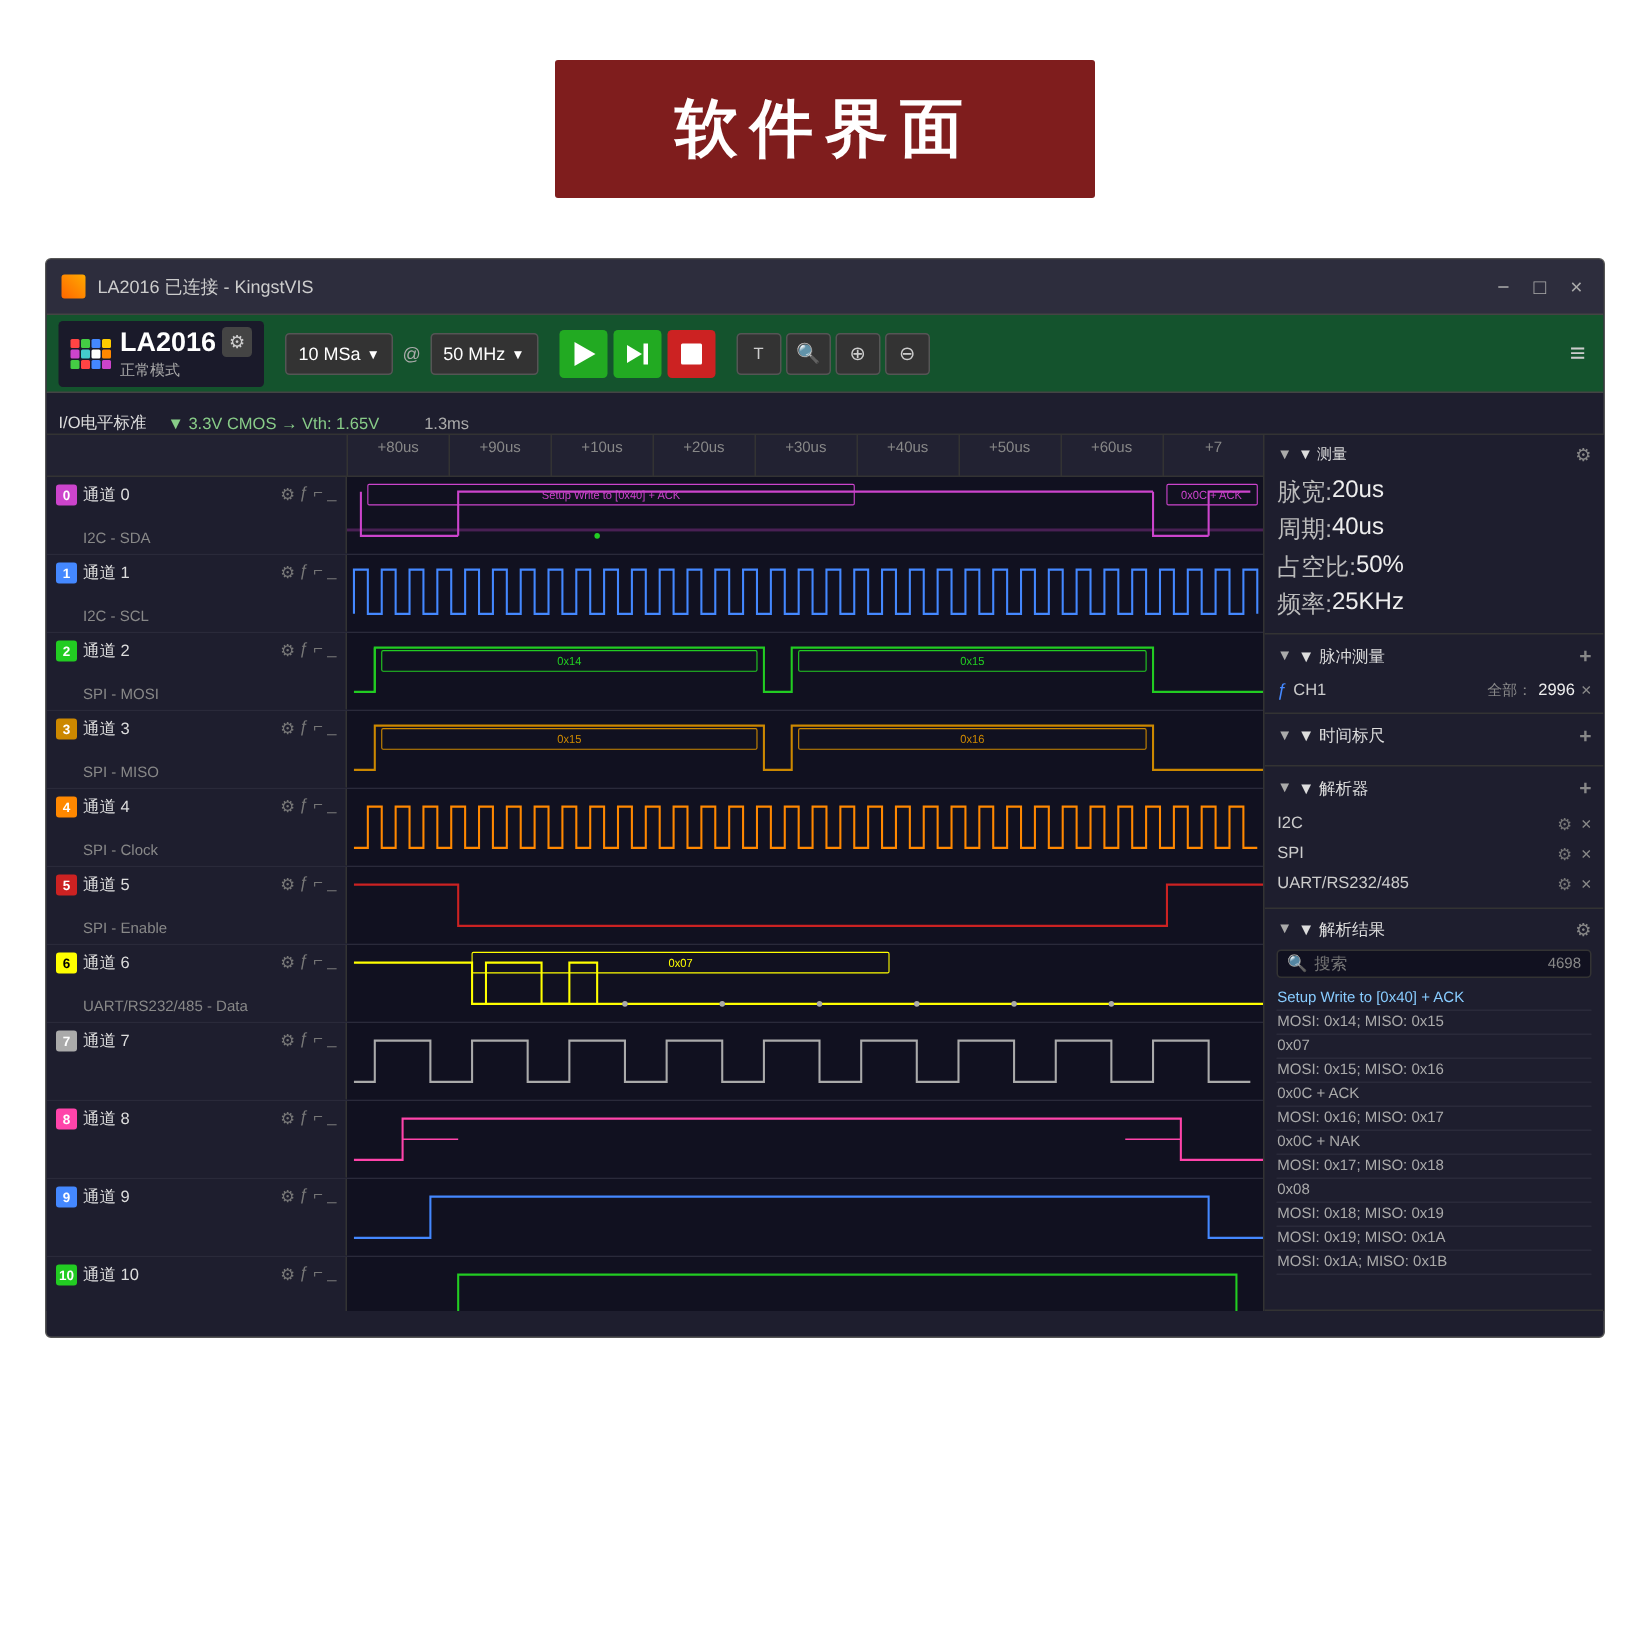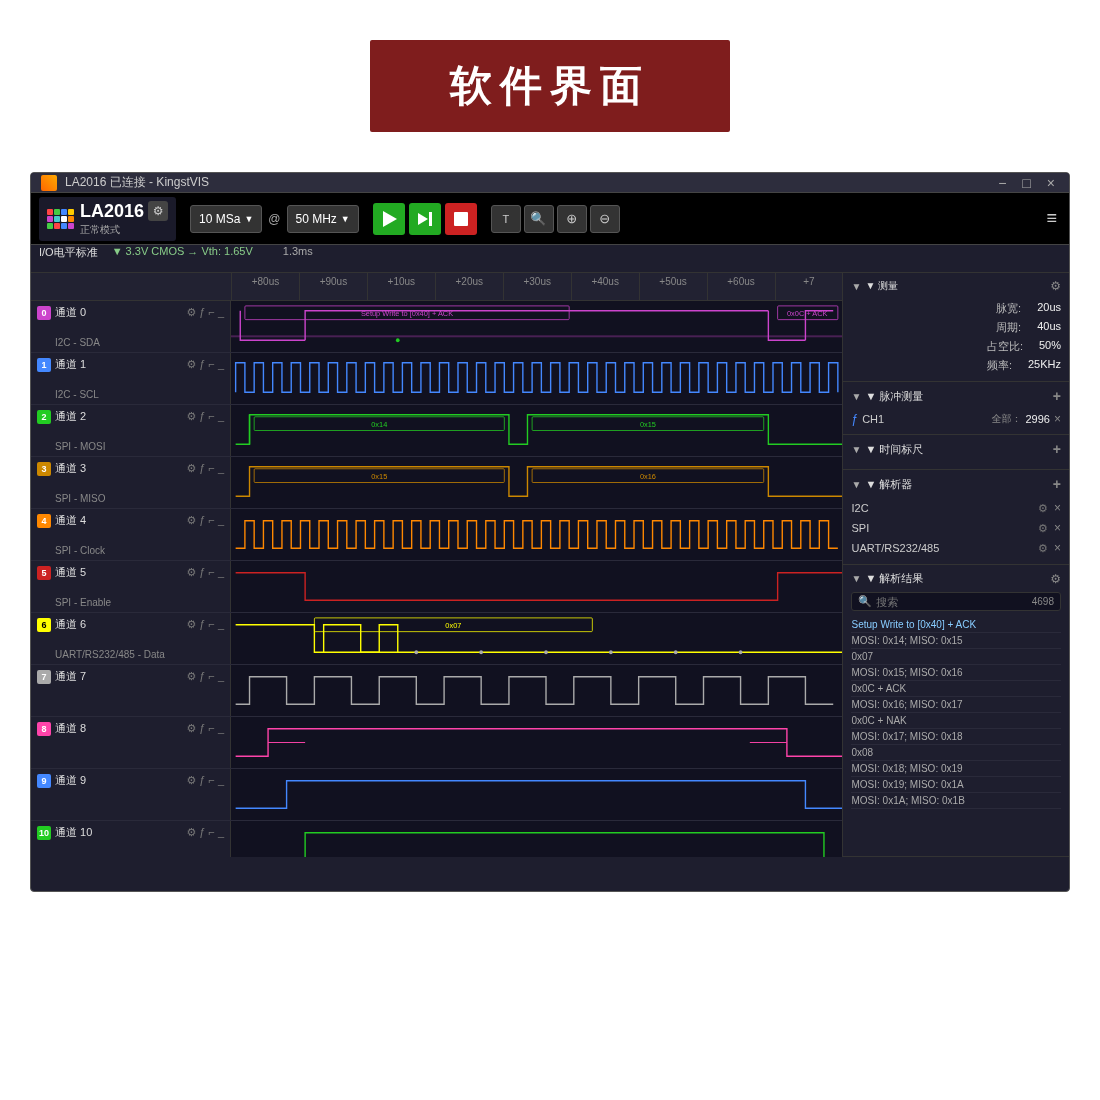--- a/index.html
+++ b/index.html
@@ -36,21 +36,21 @@
       border: 1px solid #555;
       background: #1e1e2e;
       border-radius: 4px;
       overflow: hidden;
       height: 720px;
     }
 
     
     .title-bar {
       background: #2d2d3d;
-      height: 20px;
+      height: 37px;
       display: flex;
       align-items: center;
       padding: 0 10px;
       border-bottom: 1px solid #444;
     }
     .title-bar-icon {
       width: 16px;
       height: 16px;
       margin-right: 8px;
       background: linear-gradient(45deg, #ff6600, #ffaa00);
@@ -67,21 +67,21 @@
     }
     .title-ctrl {
       color: #aaa;
       font-size: 14px;
       cursor: pointer;
       padding: 0 4px;
     }
 
     
     .toolbar {
-      background: #000000;
+      background: #14532d;
       height: 52px;
       display: flex;
       align-items: center;
       padding: 0 8px;
       border-bottom: 1px solid #444;
       gap: 6px;
     }
     .logo-area {
       display: flex;
       align-items: center;
@@ -202,21 +202,21 @@
       font-size: 18px;
       cursor: pointer;
       padding: 4px;
     }
 
     
     .sub-toolbar {
       background: #1e1e2e;
       height: 28px;
       display: flex;
-      align-items: flex-start;
+      align-items: flex-end;
       padding: 0 8px;
       border-bottom: 1px solid #333;
       gap: 10px;
       font-size: 11px;
       color: #aaa;
     }
     .io-label {
       color: #ddd;
       font-size: 11px;
       margin-right: 4px;
@@ -421,25 +421,24 @@
     }
     .rp-plus {
       margin-left: auto;
       color: #888;
       cursor: pointer;
       font-size: 14px;
       font-weight: bold;
     }
     .rp-row {
       display: flex;
-      justify-content: flex-end;
+      justify-content: flex-start;
       color: #bbb;
-      font-size: 11px;
+      font-size: 16px;
       padding: 2px 0;
-      gap: 16px;
     }
     .rp-val {
       color: #eee;
     }
     .rp-ch-row {
       display: flex;
       align-items: center;
       gap: 4px;
       padding: 2px 0;
     }

